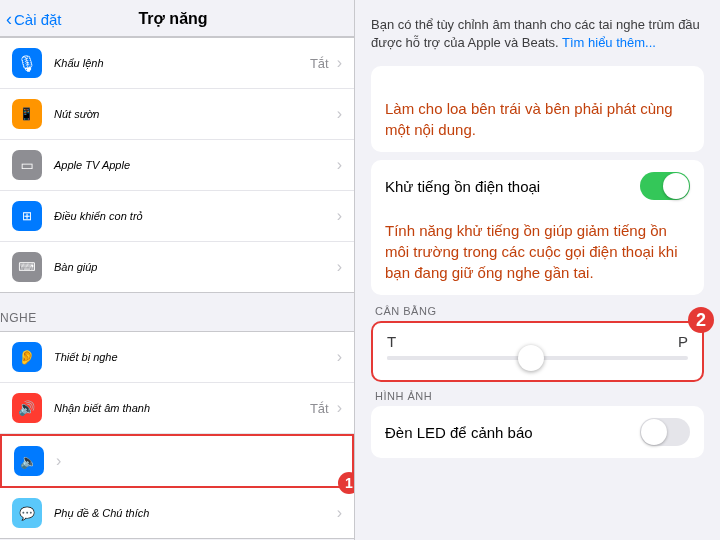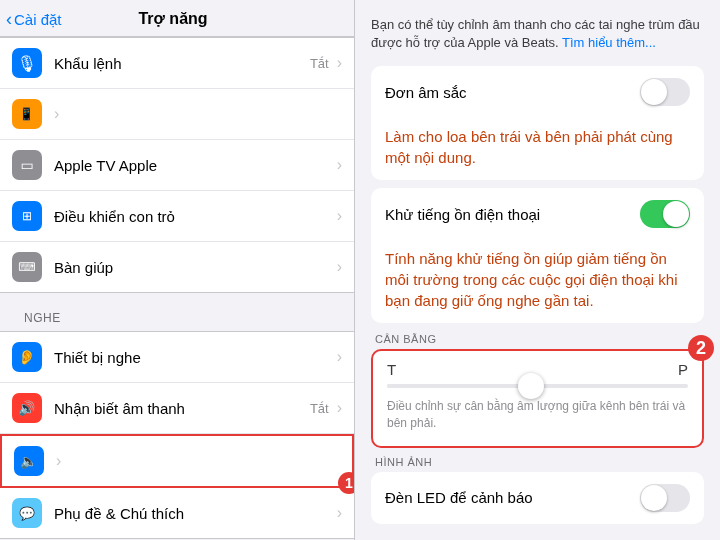--- a/index.html
+++ b/index.html
@@ -89,40 +89,41 @@
     }
 
     .icon-blue { background: #007aff; }
     .icon-orange { background: #ff9500; }
     .icon-gray { background: #8e8e93; }
     .icon-teal { background: #5ac8fa; }
     .icon-red { background: #ff3b30; }
 
     .list-item-label {
       flex: 1;
-      font-size: 15px;
+      font-size: 11px;
       color: #000;
+      font-style: italic;
     }
 
     .list-item-right {
       display: flex;
       align-items: center;
       gap: 4px;
       color: #8e8e93;
       font-size: 14px;
       justify-content: center;
     }
 
     .chevron-right {
       color: #c7c7cc;
       font-size: 16px;
     }
 
     .section-header {
-      padding: 18px 16px 6px 24px;
+      padding: 18px 16px 6px 0;
       font-size: 12px;
       font-weight: 400;
       color: #6d6d72;
       text-transform: uppercase;
       letter-spacing: 0.5px;
       background: #f2f2f7;
     }
 
     .section-group {
       border-top: 1px solid #c8c8cc;
@@ -378,20 +379,21 @@
         <div class="list-item-icon icon-blue">🎙</div>
         <span class="list-item-label">Khẩu lệnh</span>
         <div class="list-item-right">
           <span class="badge-label">Tắt</span>
           <span class="chevron-right">›</span>
         </div>
       </div>
 
       <div class="list-item">
         <div class="list-item-icon icon-orange" style="font-size:12px;">📱</div>
+        <span class="list-item-label">Nút sườn</span>
         <div class="list-item-right">
           <span class="chevron-right">›</span>
         </div>
       </div>
 
       <div class="list-item">
         <div class="list-item-icon icon-gray" style="font-size:14px;">▭</div>
         <span class="list-item-label">Apple TV Apple</span>
         <div class="list-item-right">
           <span class="chevron-right">›</span>
@@ -460,26 +462,20 @@
 
 <div class="right-panel">
   <div class="right-content">
 
     <p class="right-intro">
       <span>Bạn có thể tùy chỉnh âm thanh cho các tai nghe trùm đầu được hỗ trợ của Apple và Beats.</span>
       <a href="#">Tìm hiểu thêm...</a>
     </p>
 
     <div class="setting-row">
-      <div class="setting-row-header">
-        <span class="setting-row-title">Đơn âm sắc</span>
-        <div class="toggle toggle-off">
-          <div class="toggle-thumb"></div>
-        </div>
-      </div>
       <p class="setting-row-desc">Làm cho loa bên trái và bên phải phát cùng một nội dung.</p>
     </div>
 
     <div class="setting-row">
       <div class="setting-row-header">
         <span class="setting-row-title">Khử tiếng ồn điện thoại</span>
         <div class="toggle toggle-on">
           <div class="toggle-thumb"></div>
         </div>
       </div>
@@ -491,21 +487,20 @@
     <div style="position:relative;">
       <div class="balance-box balance-box-wrapper">
         <div class="balance-labels">
           <span class="balance-t">T</span>
           <span class="balance-p">P</span>
         </div>
         <div class="slider-track">
           <div class="slider-fill"></div>
           <div class="slider-thumb"></div>
         </div>
-        <p class="balance-desc">Điều chỉnh sự cân bằng âm lượng giữa kênh bên trái và bên phải.</p>
       </div>
 
       <div class="badge-2">2</div>
     </div>
 
     <div class="hình-anh-label">HÌNH ẢNH</div>
 
     <div class="led-row">
       <span class="led-title">Đèn LED để cảnh báo</span>
       <div class="toggle toggle-off">

